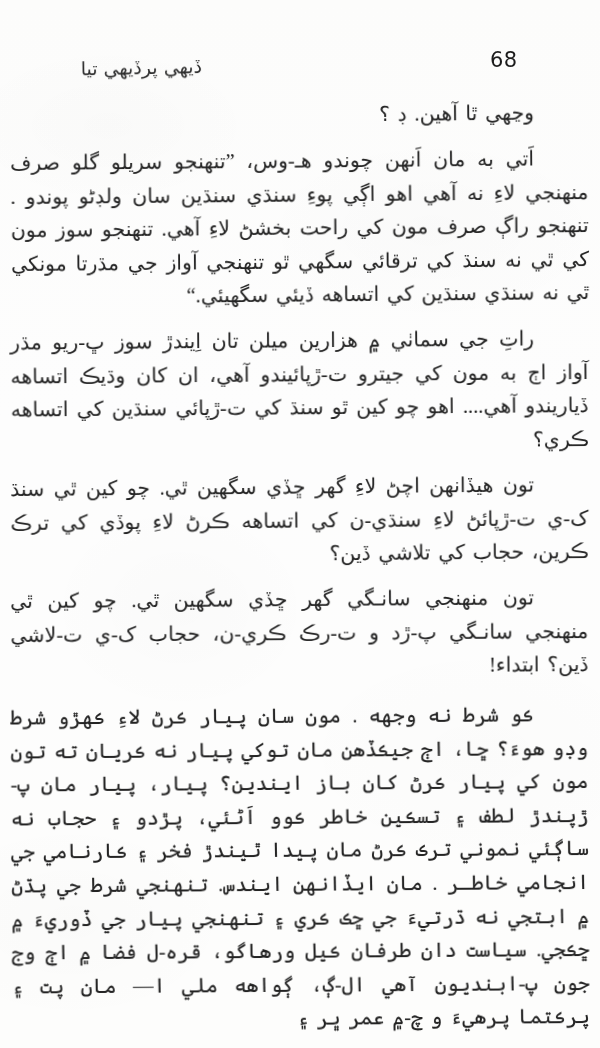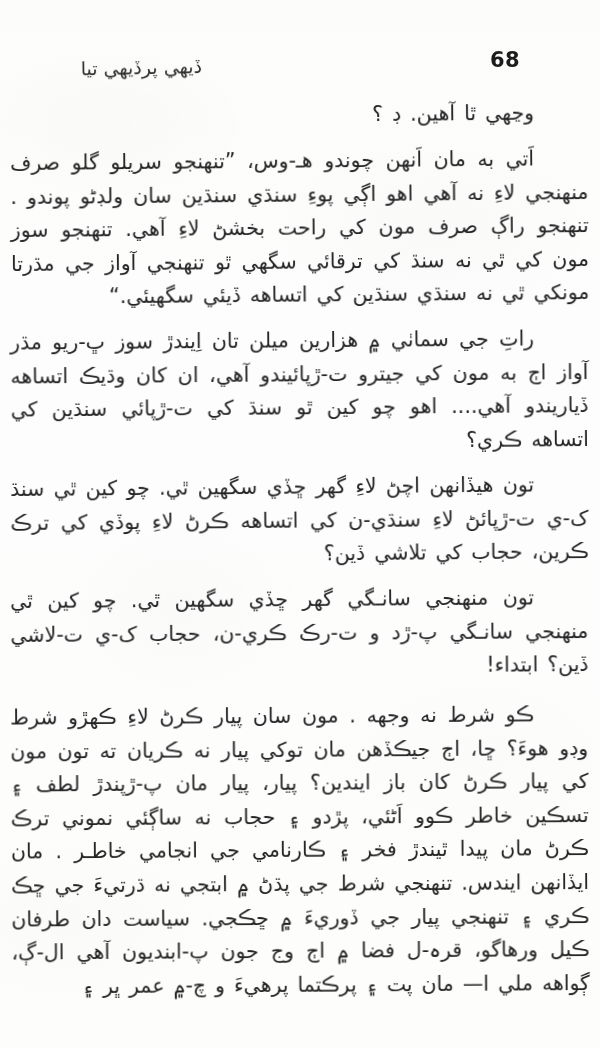--- a/index.html
+++ b/index.html
@@ -34,21 +34,21 @@
     left: 0;
     right: 0;
     height: 56px;
   }
   .folio {
     position: absolute;
     top: 8px;
     left: 490px;
     font-family: "DejaVu Sans", "Liberation Sans", sans-serif;
     font-size: 21px;
-    font-weight: 700;
+    font-weight: 400;
     color: #1c1c1c;
     letter-spacing: 0.5px;
     direction: ltr;
   }
   .running-head {
     position: absolute;
     top: 14px;
     right: 398px;
     width: 190px;
     text-align: right;
@@ -63,20 +63,21 @@
 
   
   .body-block {
     position: absolute;
     top: 96px;
     right: 12px;
     left: 10px;
     direction: rtl;
     text-align: justify;
     text-align-last: right;
+    font-family: Liberation Serif, serif;
   }
   .para {
     margin: 0 0 3px 0;
     padding: 0;
     font-size: 20.5px;
     line-height: 33.6px;
     color: #232323;
     text-indent: 0;
     letter-spacing: 0.2px;
     word-spacing: 2.5px;

